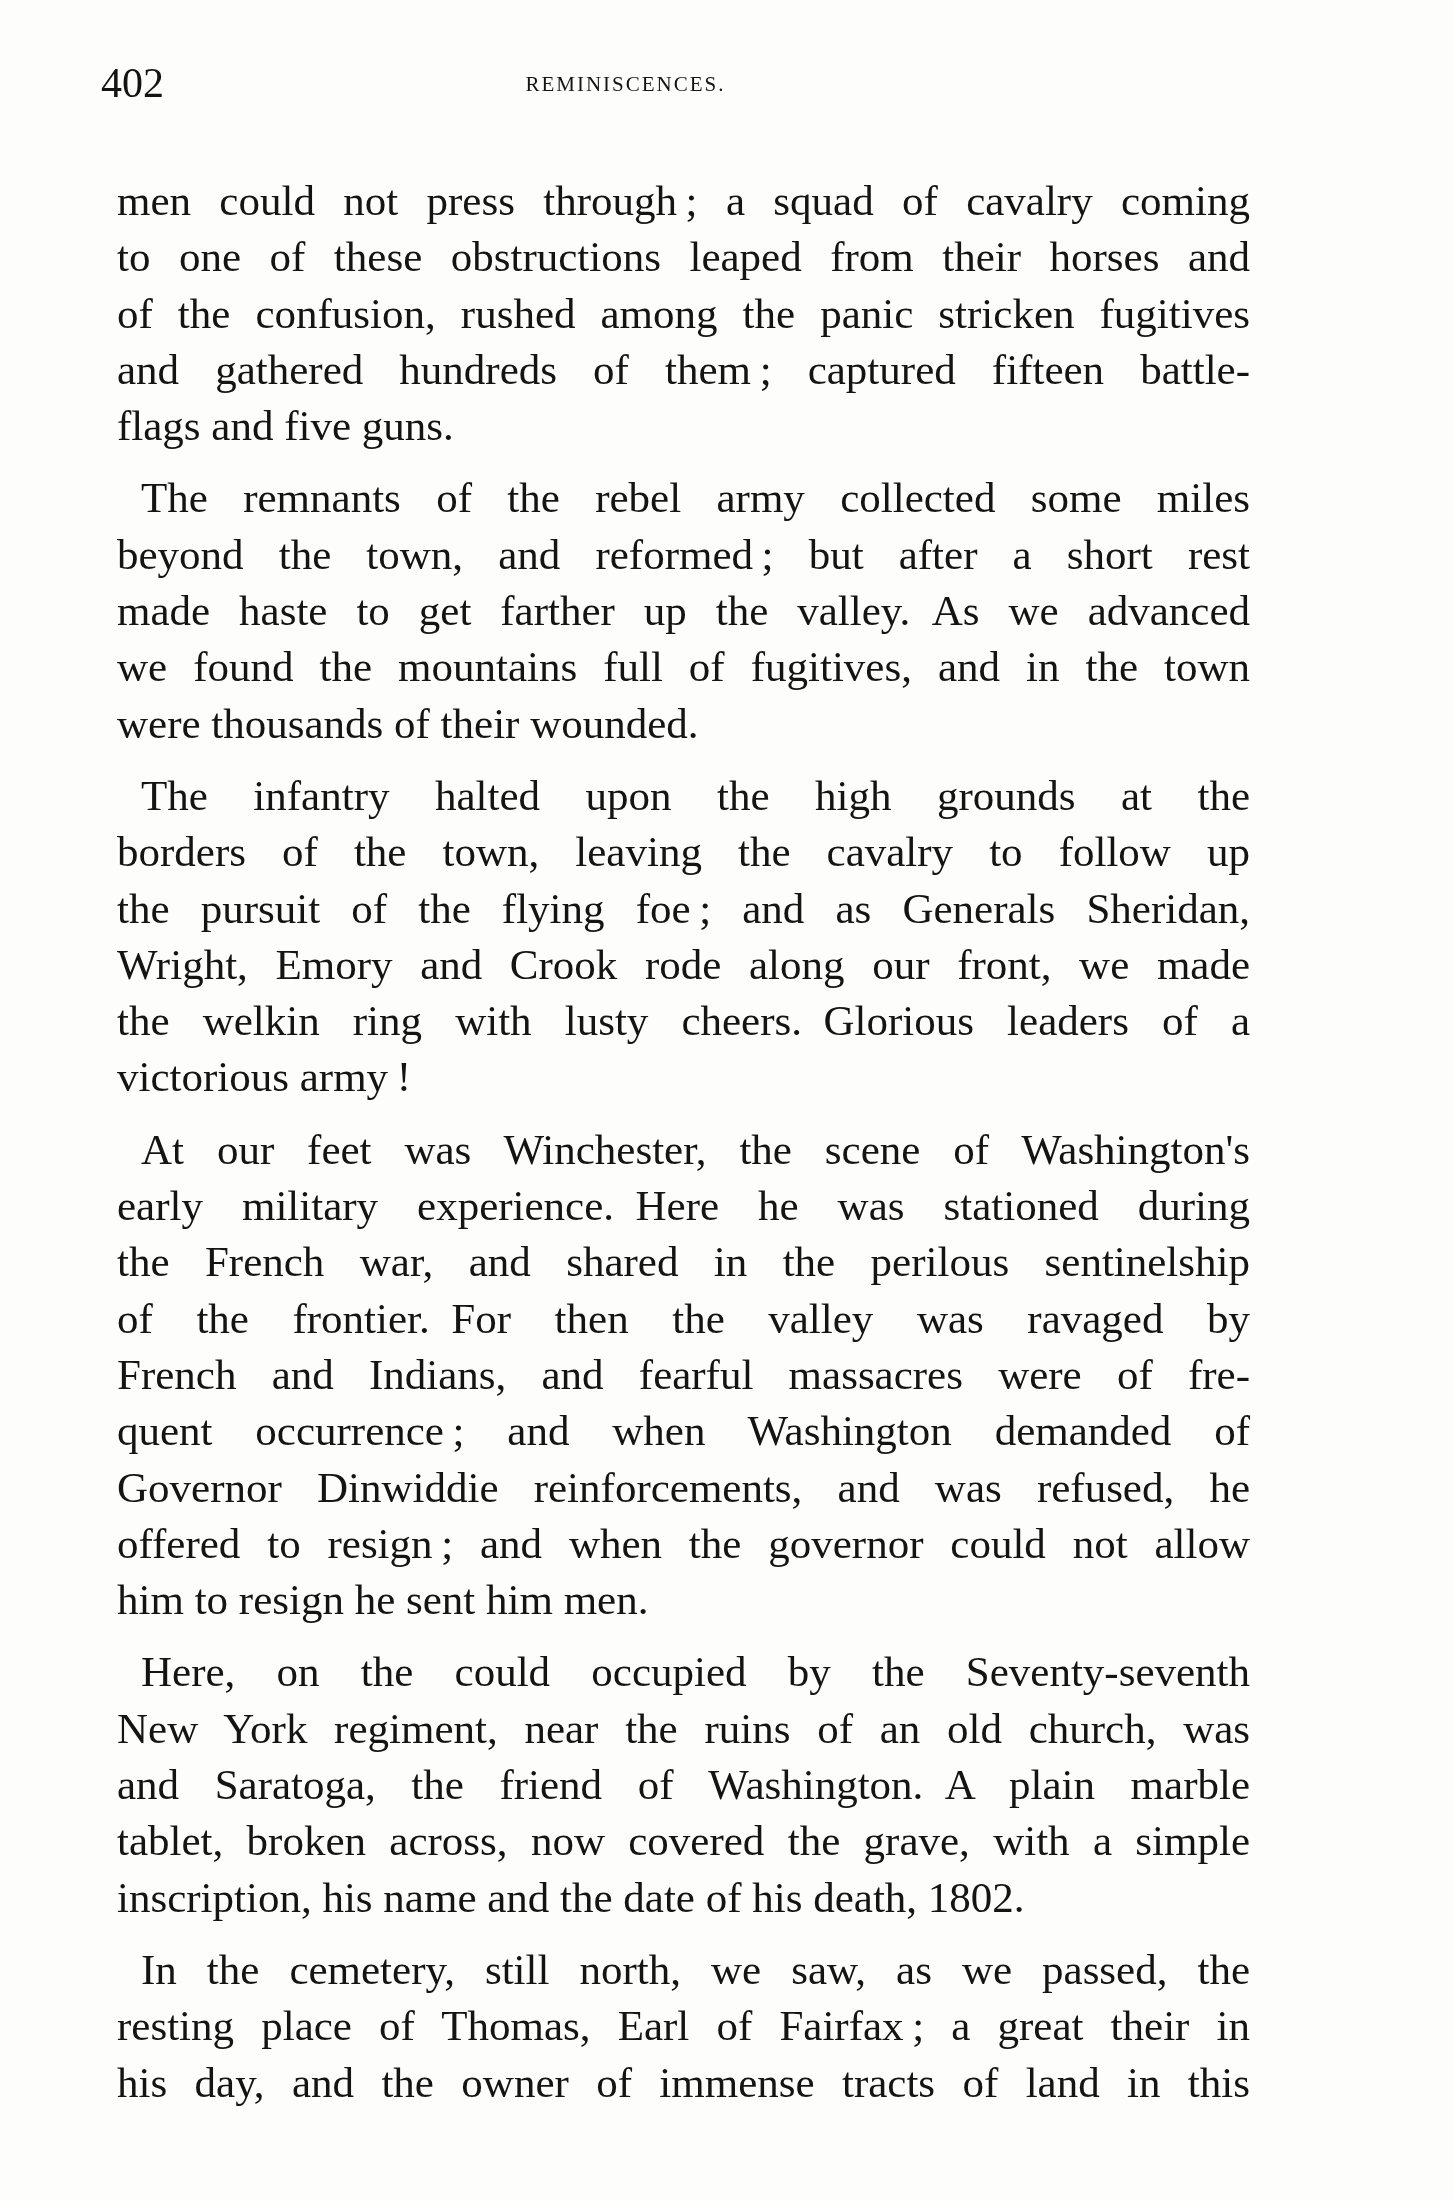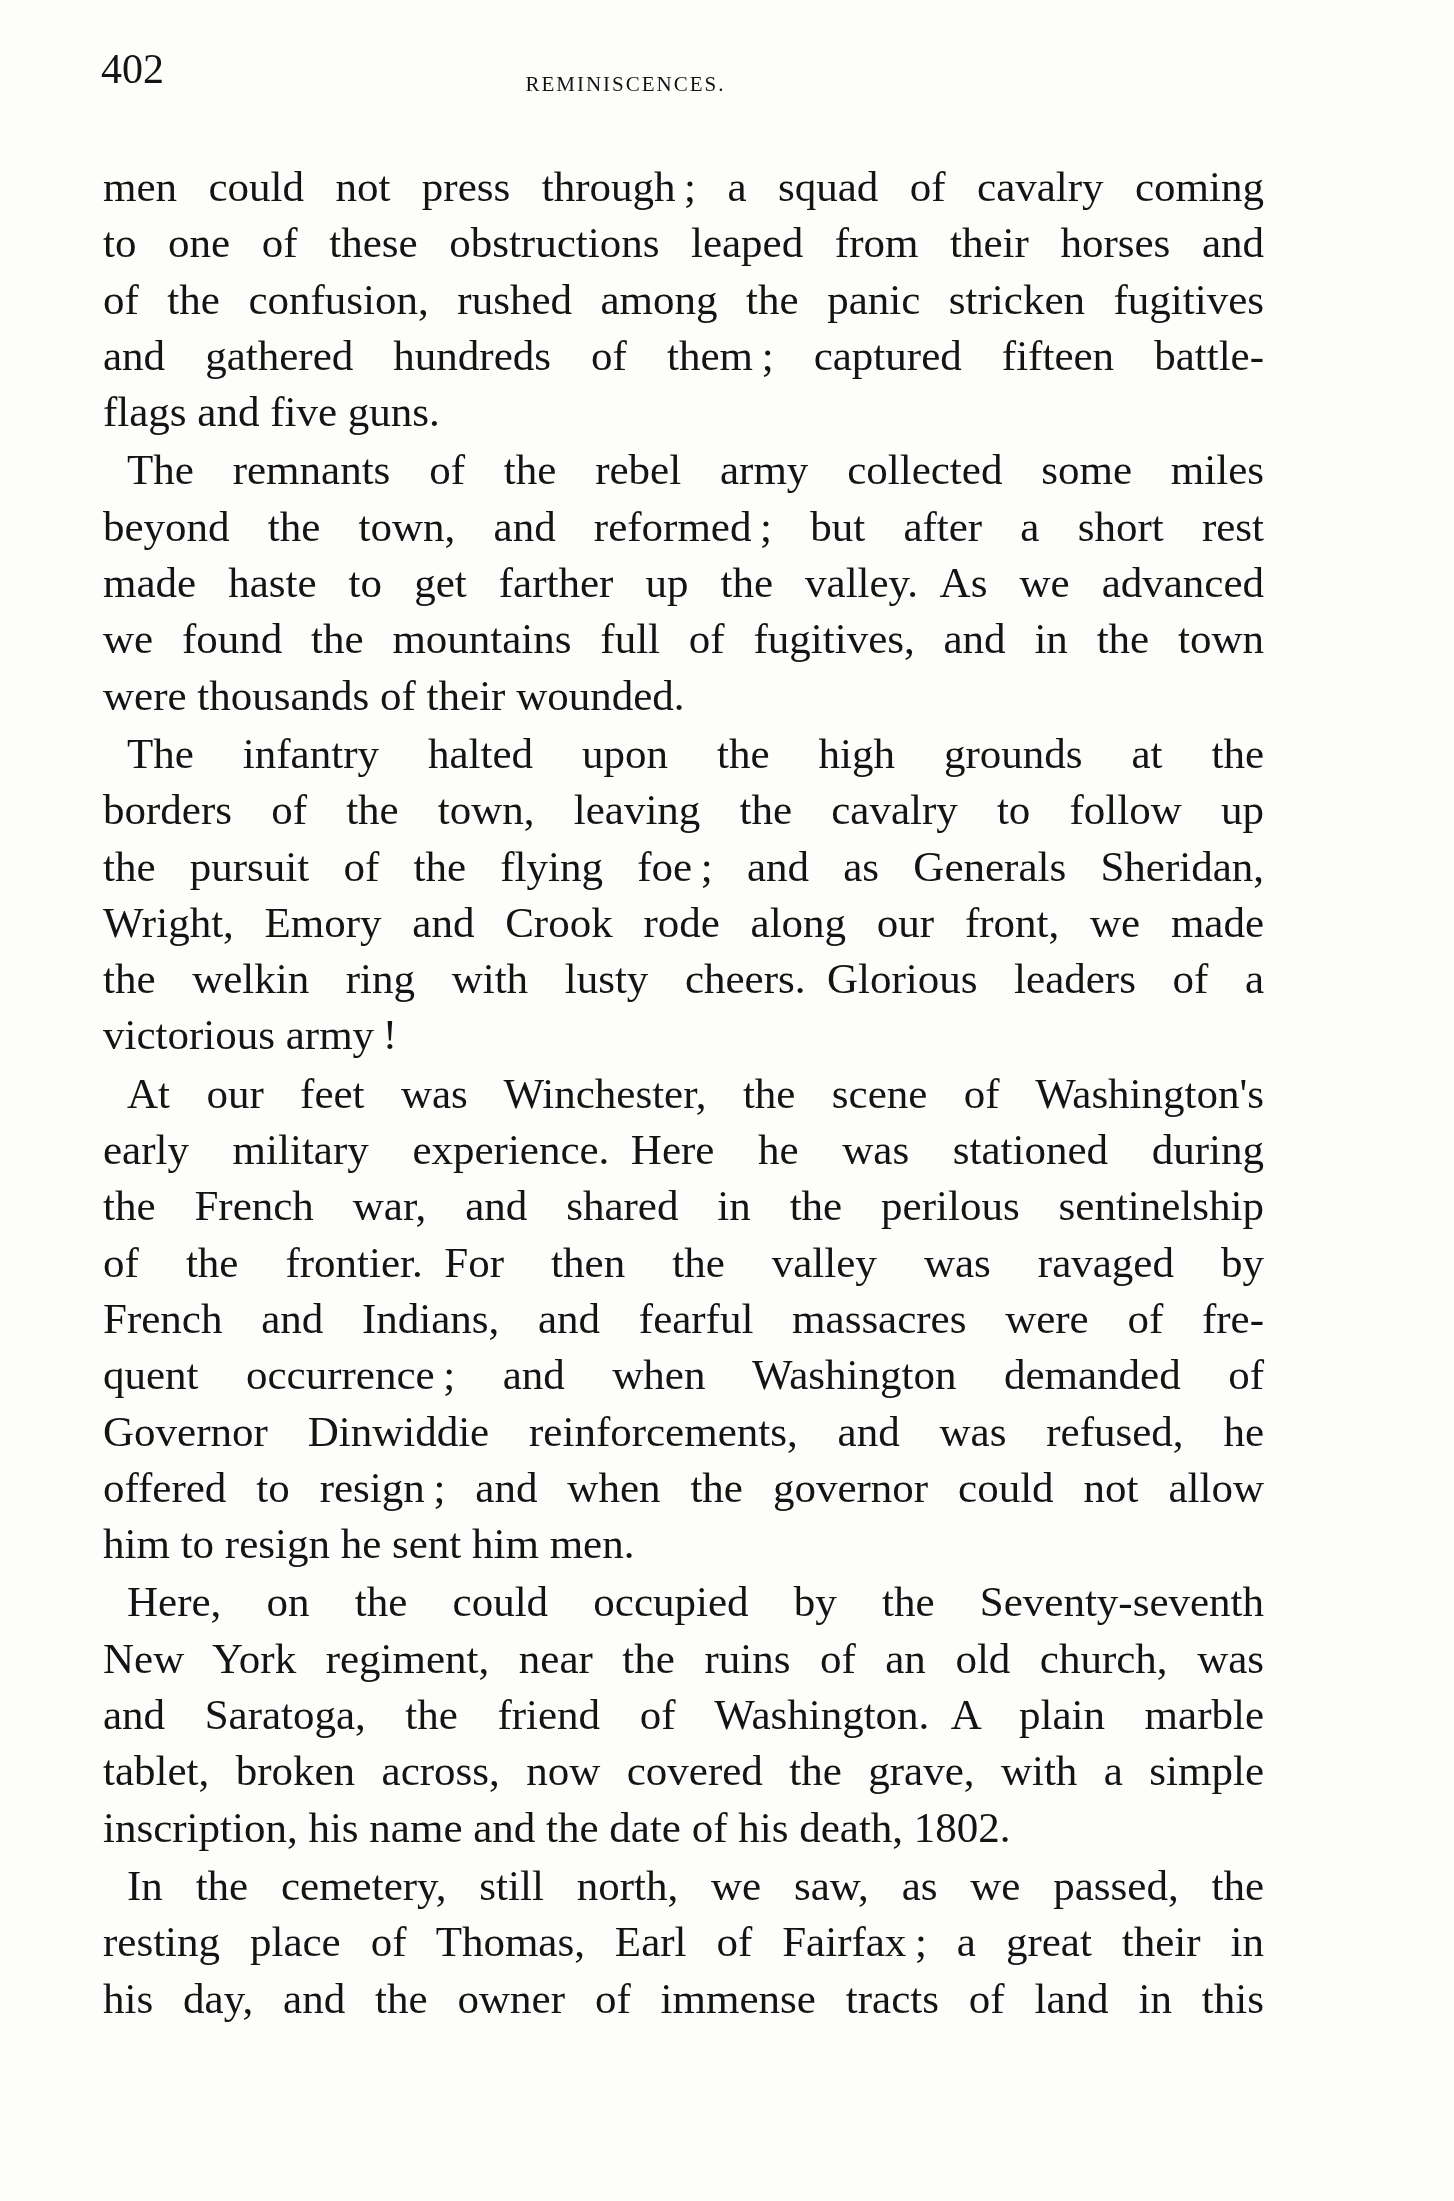--- a/index.html
+++ b/index.html
@@ -9,21 +9,21 @@
     height: 2201px;
     background: #fdfdfb;
     overflow: hidden;
     color: #141414;
     font-family: "Liberation Serif", "DejaVu Serif", serif;
     -webkit-font-smoothing: antialiased;
   }
   .page-number {
     position: absolute;
     left: 101px;
-    top: 48px;
+    top: 62px;
     font-size: 42px;
     line-height: 1;
   }
   .running-title {
     position: absolute;
     left: 43px;
     top: 74px;
     width: 1165px;
     text-align: center;
     font-size: 21px;
@@ -31,21 +31,21 @@
     letter-spacing: 2px;
   }
   .body-text {
     position: absolute;
     left: 101px;
     top: 157px;
     width: 1165px;
     font-size: 43px;
     line-height: 56.3px;
   }
-  .para { margin: 2px; }
+  .para { margin: 16px; }
   .line {
     text-align: justify;
     text-align-last: justify;
   }
   .line.endline { text-align-last: left; }
   .line.indent { padding-left: 24px; }
 </style>
 </head>
 <body>
 

